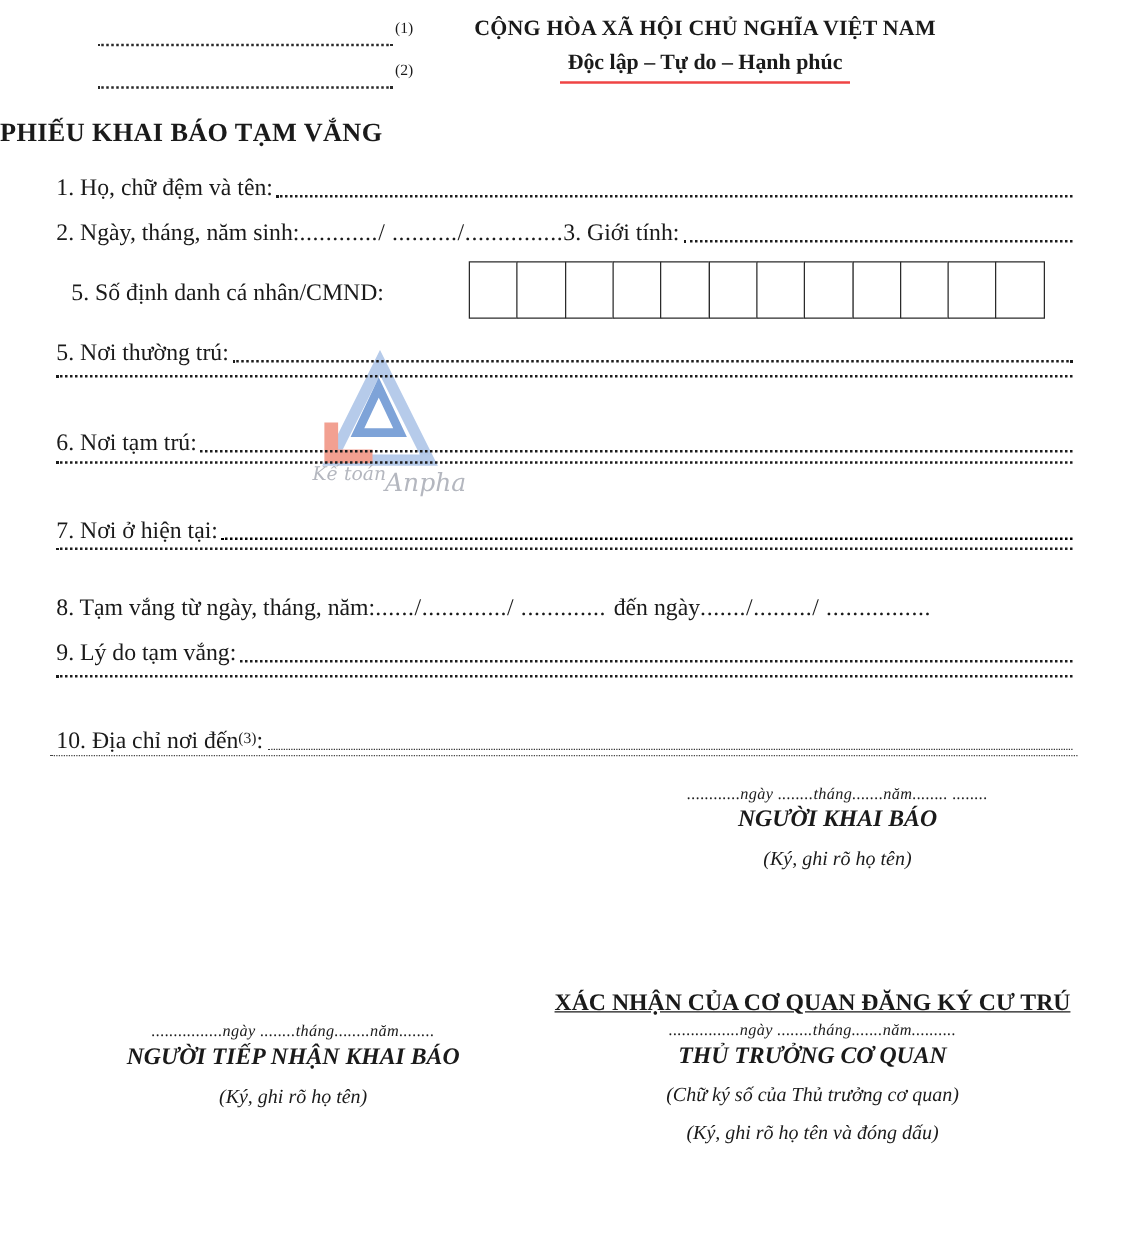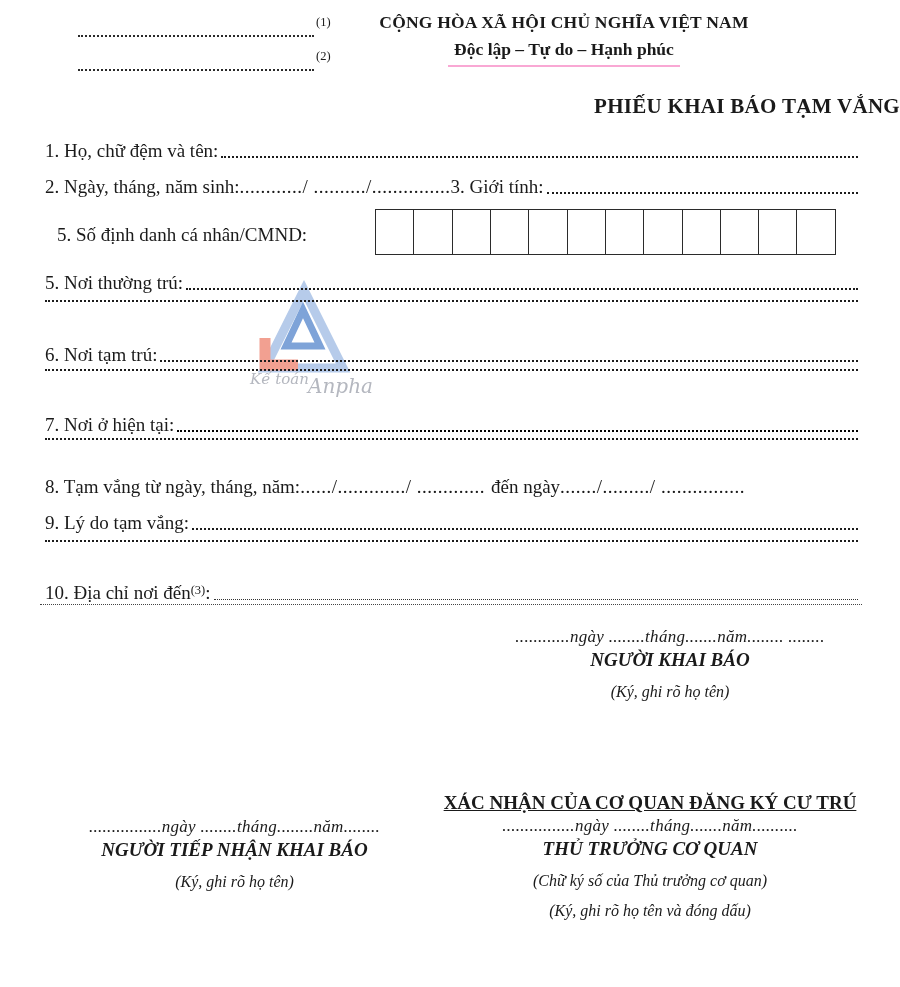--- a/index.html
+++ b/index.html
@@ -12,40 +12,40 @@
     color:#1a1a1a;
     overflow:hidden;
   }
   
   .topnote { position:absolute; left:78px; display:flex; align-items:flex-end; z-index:2; }
   .notefill { width:236px; height:14px; border-bottom:2px dotted #2a2a2a; }
   .notesup { font-size:12.5px; position:relative; top:-7px; margin-left:2px; }
   .hdr-center { position:absolute; left:352px; top:12px; width:424px; text-align:center; z-index:2; }
   .nat-title { font-weight:bold; font-size:17.5px; letter-spacing:0.2px; }
   .motto { font-weight:bold; font-size:17.5px; margin-top:6px; display:inline-block;
-           border-bottom:2px solid #f9a8d4; padding:0 6px 5px 6px; }
-  .doc-title { position:absolute; left:0; top:94px; width:100%; text-align:right;
+           border-bottom:2px solid #ef4444; padding:0 6px 5px 6px; }
+  .doc-title { position:absolute; left:0; top:94px; width:100%; text-align:left;
                font-weight:bold; font-size:21px; letter-spacing:0.3px; z-index:2; }
   
   .row { position:absolute; left:45px; right:42px; display:flex; align-items:flex-end;
          font-size:19px; white-space:nowrap; z-index:2; }
   .fill { flex:1; border-bottom:2px dotted #1c1c1c; margin:0 0 4px 3px; min-width:20px; }
   .fill.bold { border-bottom:2.6px dotted #000; }
   .fill.fine { border-bottom:1.5px dotted #333; }
   .contline { position:absolute; left:45px; right:42px; border-bottom:2px dotted #1c1c1c; z-index:2; }
   .contline.fine { left:40px; right:38px; border-bottom:1.2px dotted #444; }
   .dotstr { letter-spacing:0.5px; }
   .supmark { font-size:12.5px; position:relative; top:-6px; }
   
   .idboxes { position:absolute; left:375px; top:209px; display:flex; z-index:2; }
   .idbox { width:40px; height:46px; border:1.7px solid #2b2b2b; margin-left:-1.7px; background:#fff; }
   .idbox:first-child { margin-left:0; }
   
   .sigblock { position:absolute; text-align:center; z-index:2; white-space:nowrap; }
-  .sig-date { font-style:italic; font-size:17px; letter-spacing:0.3px; }
+  .sig-date { font-style:italic; font-size:13px; letter-spacing:0.3px; }
   .sig-head { font-weight:bold; font-size:19px; margin-bottom:2px;text-decoration:underline; }
   .sig-title { font-weight:bold; font-size:19px; margin-top:2px;font-style:italic; }
   .sig-note { font-style:italic; font-size:16px; margin-top:12px; }
   
   .watermark { position:absolute; left:236px; top:280px; z-index:1; }
 </style>
 </head>
 <body>
 
 <div class="page">

